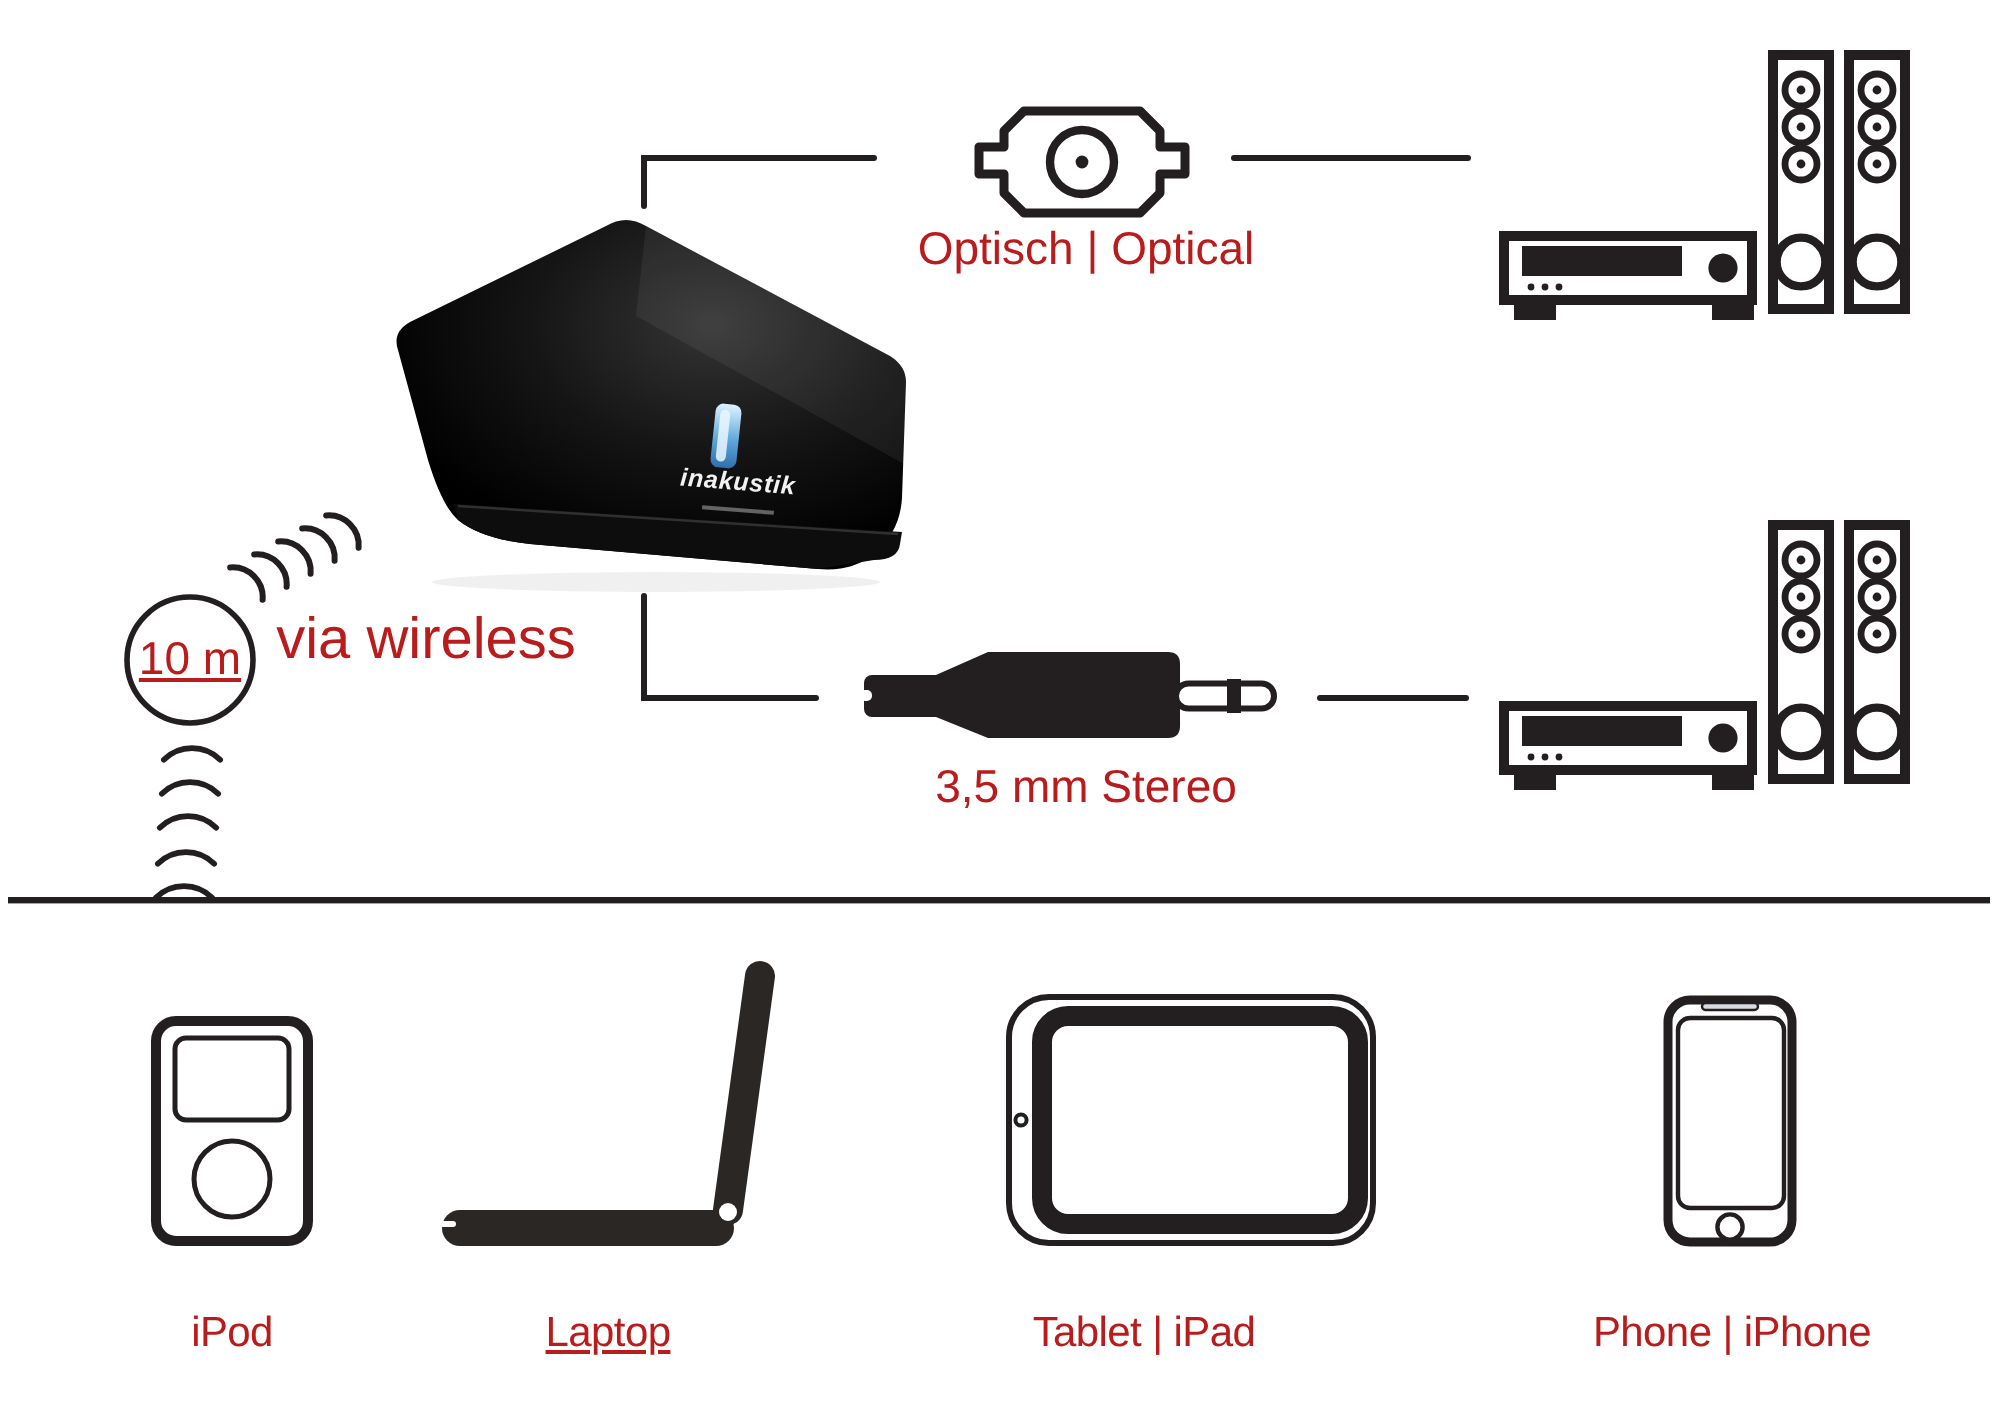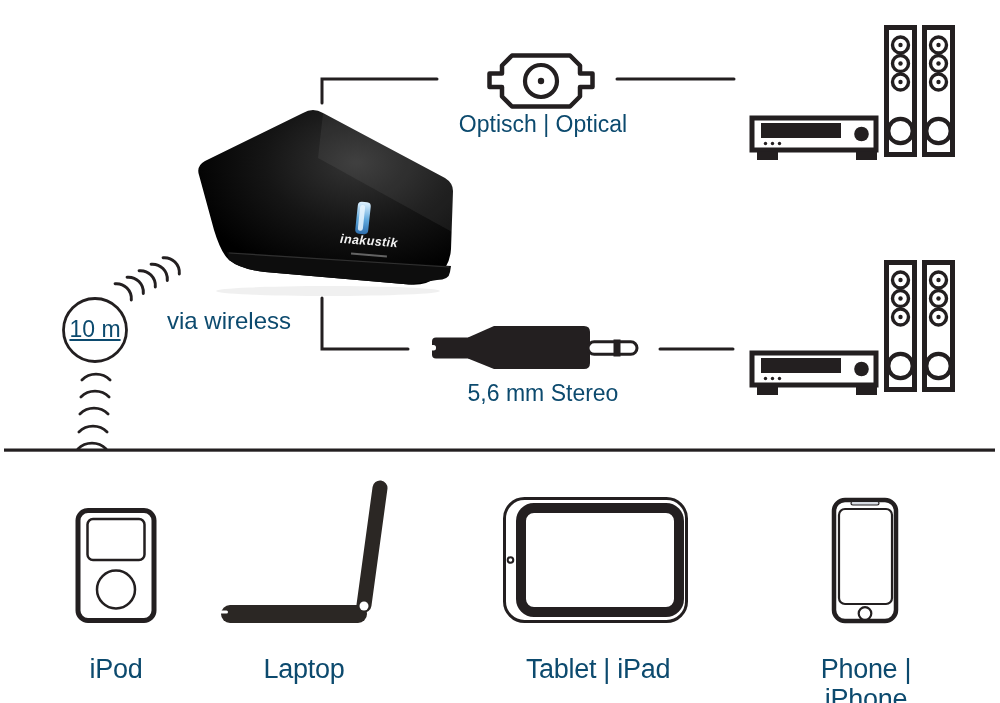--- a/index.html
+++ b/index.html
@@ -1,27 +1,27 @@
 <!DOCTYPE html>
 <html><head>
 <meta charset="utf-8">
 <style>
   html,body{margin:0;padding:0;background:#fff;}
   .canvas{position:relative;width:1000px;height:703px;background:#fff;overflow:hidden;
           font-family:"Liberation Sans",sans-serif;color:#231f20;}
   .art{position:absolute;left:0;top:0;}
-  .txt{position:absolute;text-align:center;color:#0c4a6e;line-height:1.1;}
+  .txt{position:absolute;text-align:center;color:#b91c1c;line-height:1.1;}
   .lbl-optical{left:423px;top:112px;width:240px;font-size:23px;}
   .lbl-jack{left:423px;top:381px;width:240px;font-size:23px;}
   .lbl-range{left:60px;top:317px;width:70px;font-size:23px;text-decoration:underline;}
-  .lbl-wireless{left:135px;top:309px;width:156px;font-size:24px;line-height:23px;text-align:right;}
-  .src-label{top:655px;width:160px;font-size:27px;letter-spacing:-0.3px;}
+  .lbl-wireless{left:135px;top:309px;width:156px;font-size:29px;line-height:23px;}
+  .src-label{top:655px;width:160px;font-size:21px;letter-spacing:-0.3px;}
   .lbl-ipod{left:36px;}
-  .lbl-laptop{left:224px;}
-  .lbl-tablet{left:518px;}
+  .lbl-laptop{left:224px;text-decoration:underline;}
+  .lbl-tablet{left:492px;}
   .lbl-phone{left:786px;}
   .brand{position:absolute;left:323px;top:234px;width:92px;text-align:center;
          color:#f2f2f2;font-size:12.5px;font-weight:700;font-style:italic;
          letter-spacing:.4px;transform:rotate(4.5deg);}
   .brand-line{position:absolute;left:351px;top:254px;width:36px;height:1.5px;
               background:#8a8a8a;opacity:.7;transform:rotate(4.5deg);}
 </style>
 </head>
 <body>
 
@@ -147,21 +147,21 @@
 
   <g fill="#fff" stroke="#231f20">
     <rect x="834" y="500" width="62" height="121" rx="11" stroke-width="4.5"></rect>
     <rect x="851" y="501.5" width="28" height="3.5" rx="1.75" fill="#d7dbe2" stroke-width="1.2"></rect>
     <rect x="839" y="509" width="53" height="95" rx="6" stroke-width="2.2"></rect>
     <circle cx="865" cy="613.5" r="6.3" stroke-width="2.2"></circle>
   </g>
 </svg>
 
 <div class="txt lbl-optical">Optisch | Optical</div>
-<div class="txt lbl-jack">5,6 mm Stereo</div>
+<div class="txt lbl-jack">3,5 mm Stereo</div>
 <div class="txt lbl-range">10 m</div>
 <div class="txt lbl-wireless">
   <div>via wireless</div>
 </div>
 <div class="brand">inakustik</div>
 <div class="brand-line"></div>
 
 <div class="txt src-label lbl-ipod">iPod</div>
 <div class="txt src-label lbl-laptop">Laptop</div>
 <div class="txt src-label lbl-tablet">Tablet | iPad</div>

